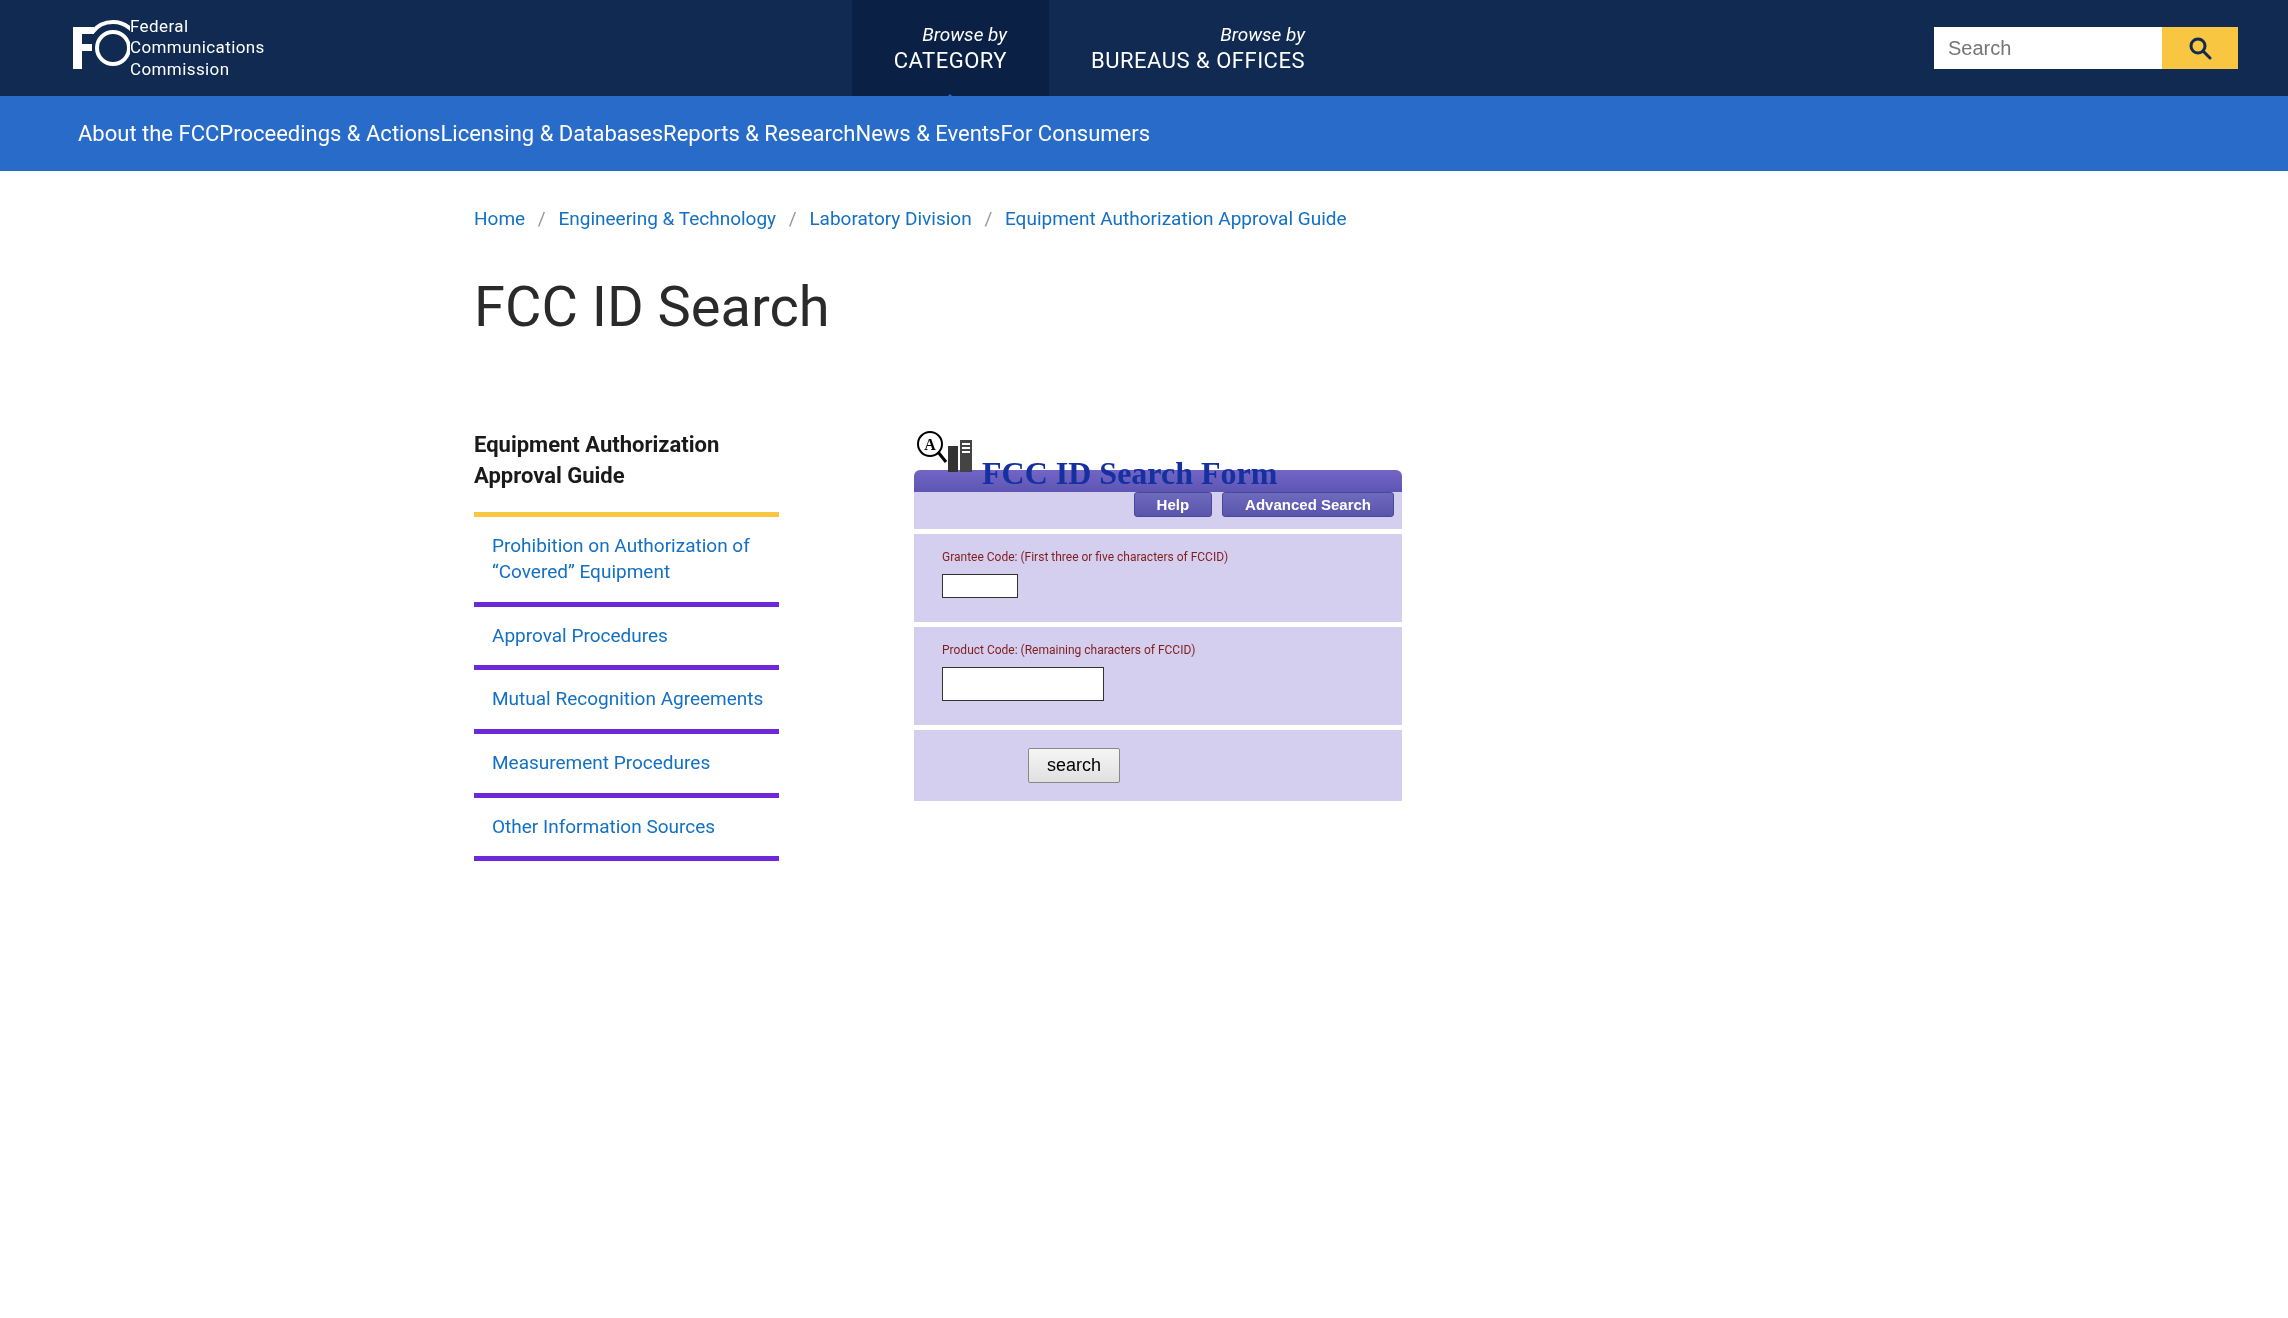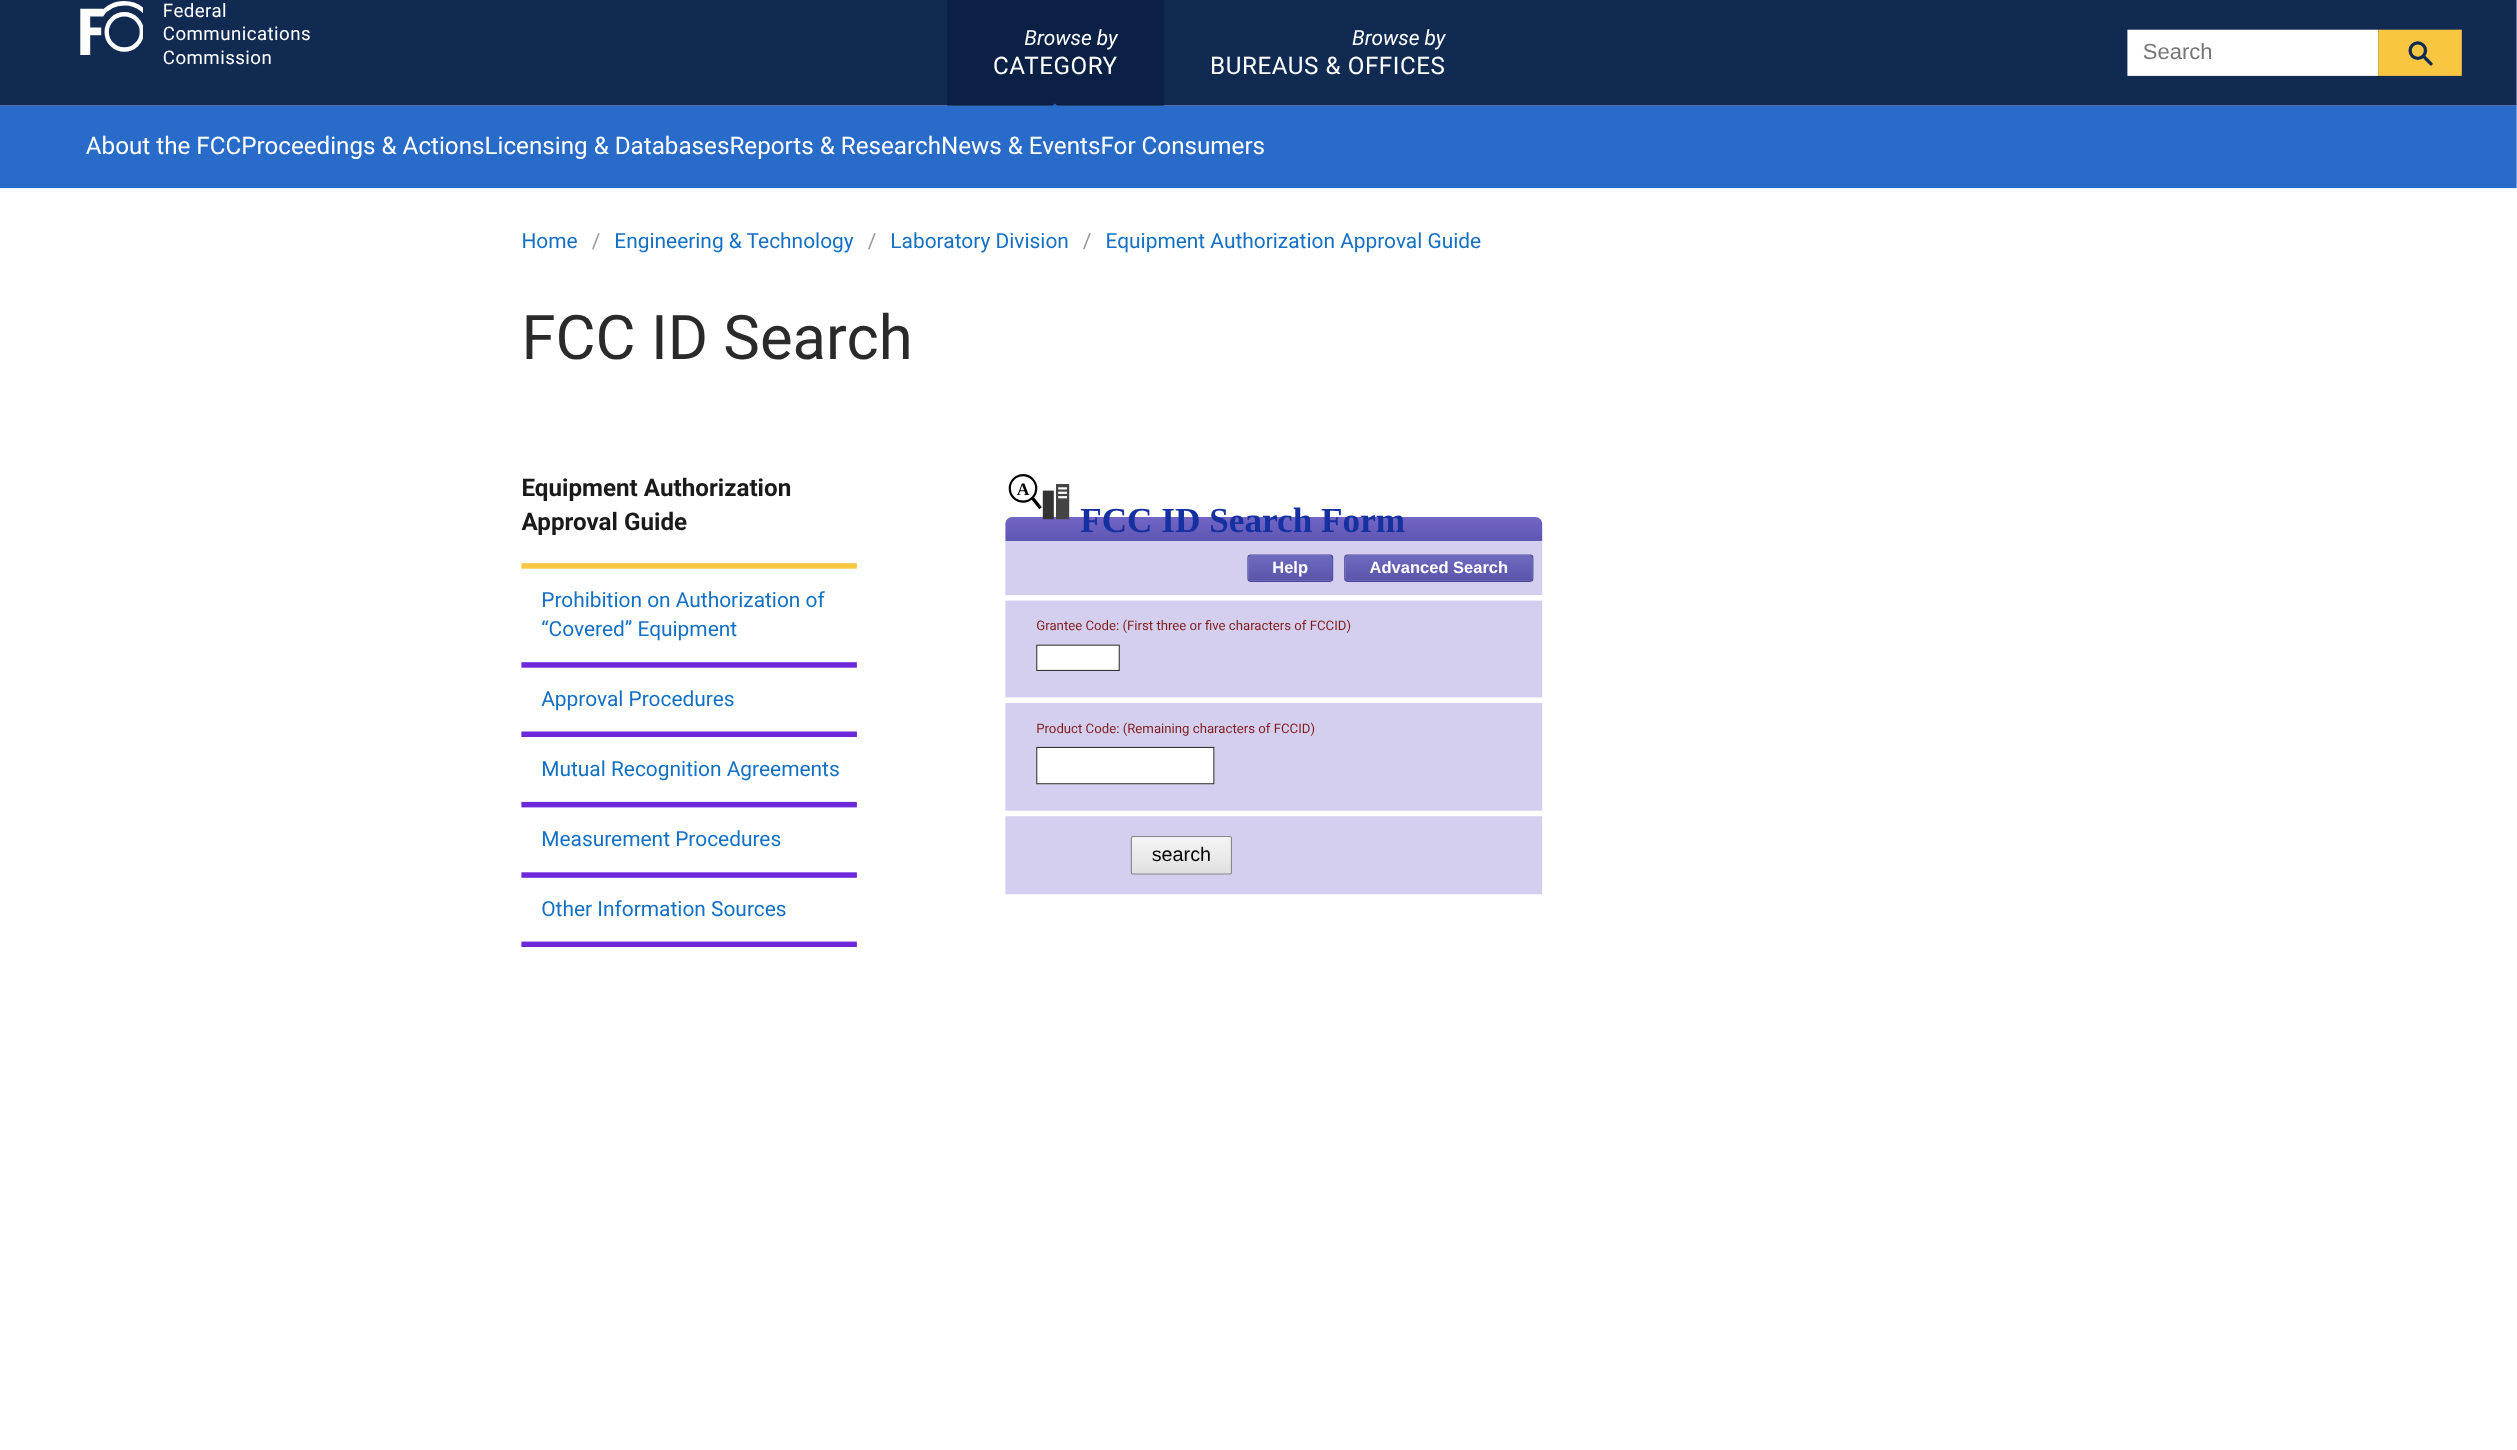--- a/index.html
+++ b/index.html
@@ -17,22 +17,23 @@
                         linear-gradient(45deg, rgba(255,255,255,0.02) 1px, transparent 1px);
       background-size: 60px 60px;
       height: 96px;
       display: flex;
       align-items: stretch;
       justify-content: space-between;
       padding: 0;
     }
     .logo-area {
       display: flex;
+      align-items: center;
       padding-left: 70px;
-      gap: 18px;
+      gap: 0;
     }
     .fcc-logo {
       width: 60px;
       height: 58px;
     }
     .logo-text {
       color: #fff;
       font-size: 17px;
       line-height: 1.25;
       letter-spacing: 0.4px;
@@ -191,21 +192,21 @@
       top: 18px;
     }
     .form-title-bar {
       background: linear-gradient(to bottom, #7265c5 0%, #5e56b3 100%);
       height: 22px;
       border-radius: 6px 6px 0 0;
       margin-top: -4px;
     }
     .form-help-row {
       background: #d5cfef;
-      padding: 12px 8px 12px 0;
+      padding: 0 8px 12px 0;
       display: flex;
       justify-content: flex-end;
       gap: 10px;
     }
     .purple-btn {
       background: linear-gradient(to bottom, #6e6abe 0%, #5a55ab 100%);
       color: #fff;
       font-size: 15px;
       font-weight: 700;
       padding: 3px 22px;

